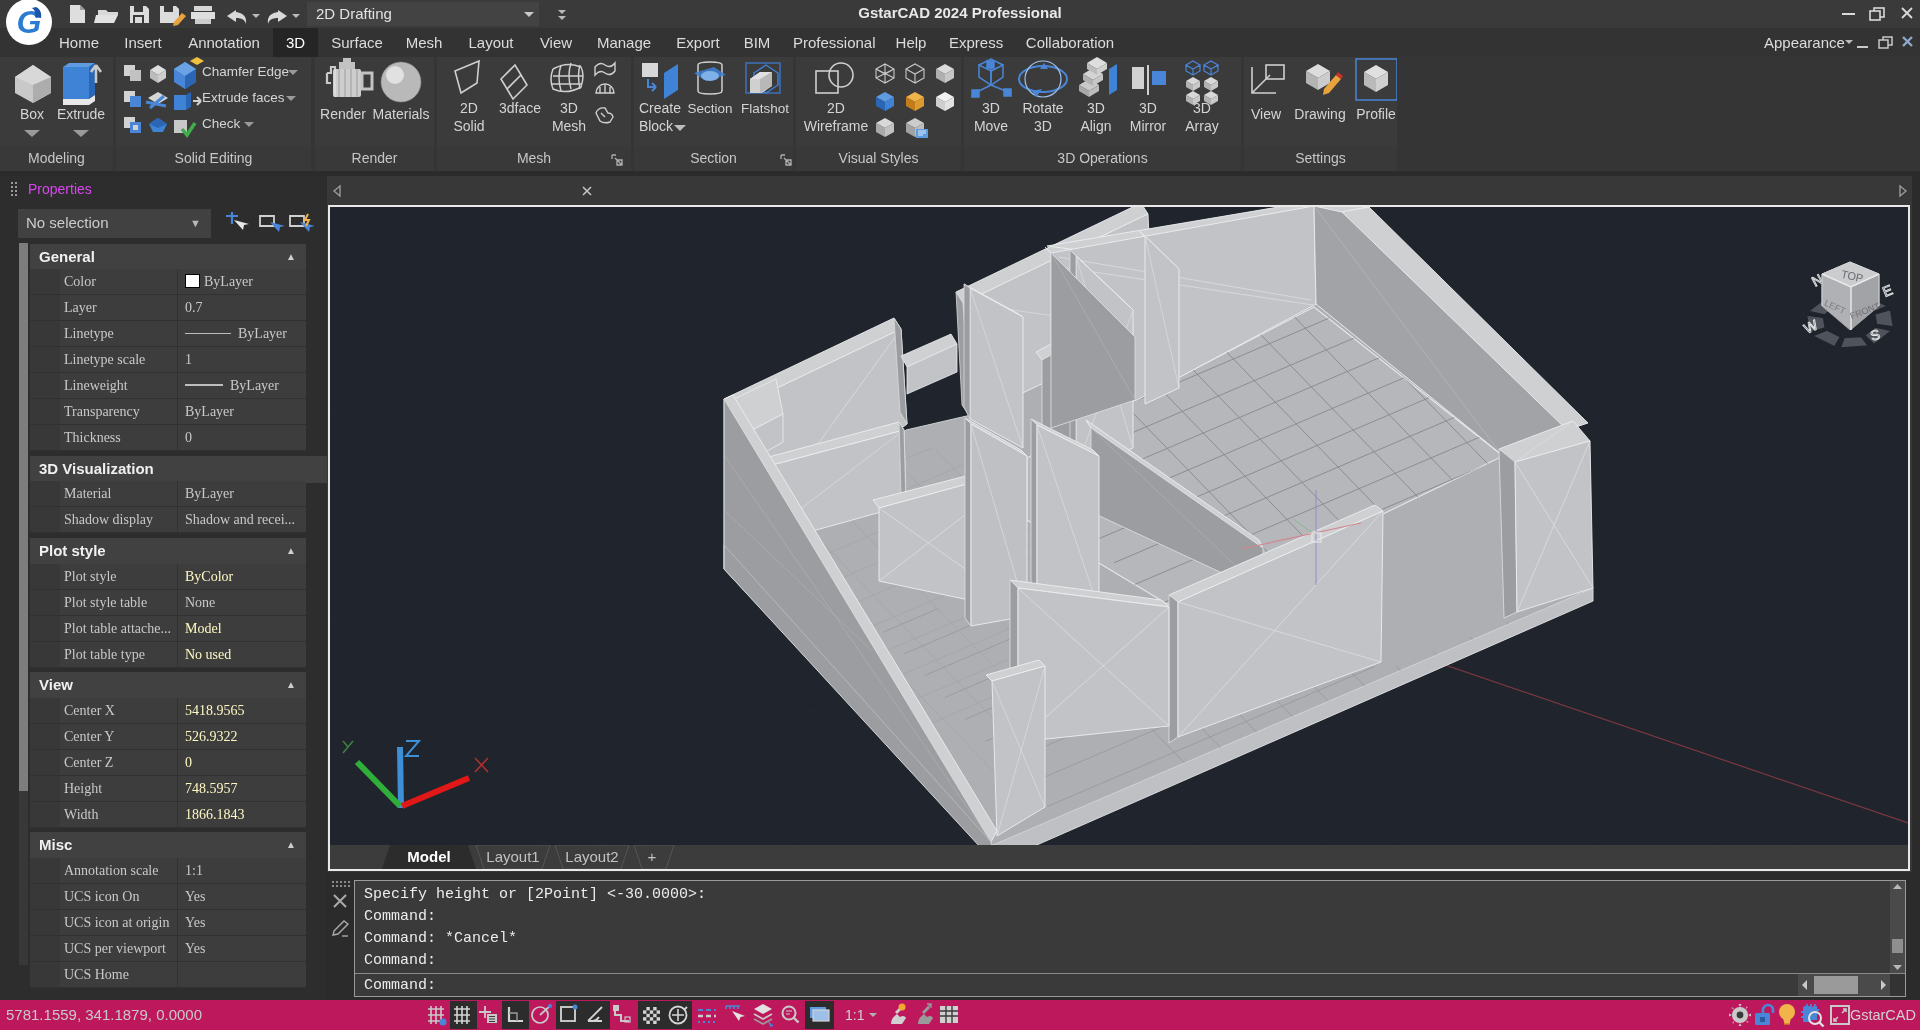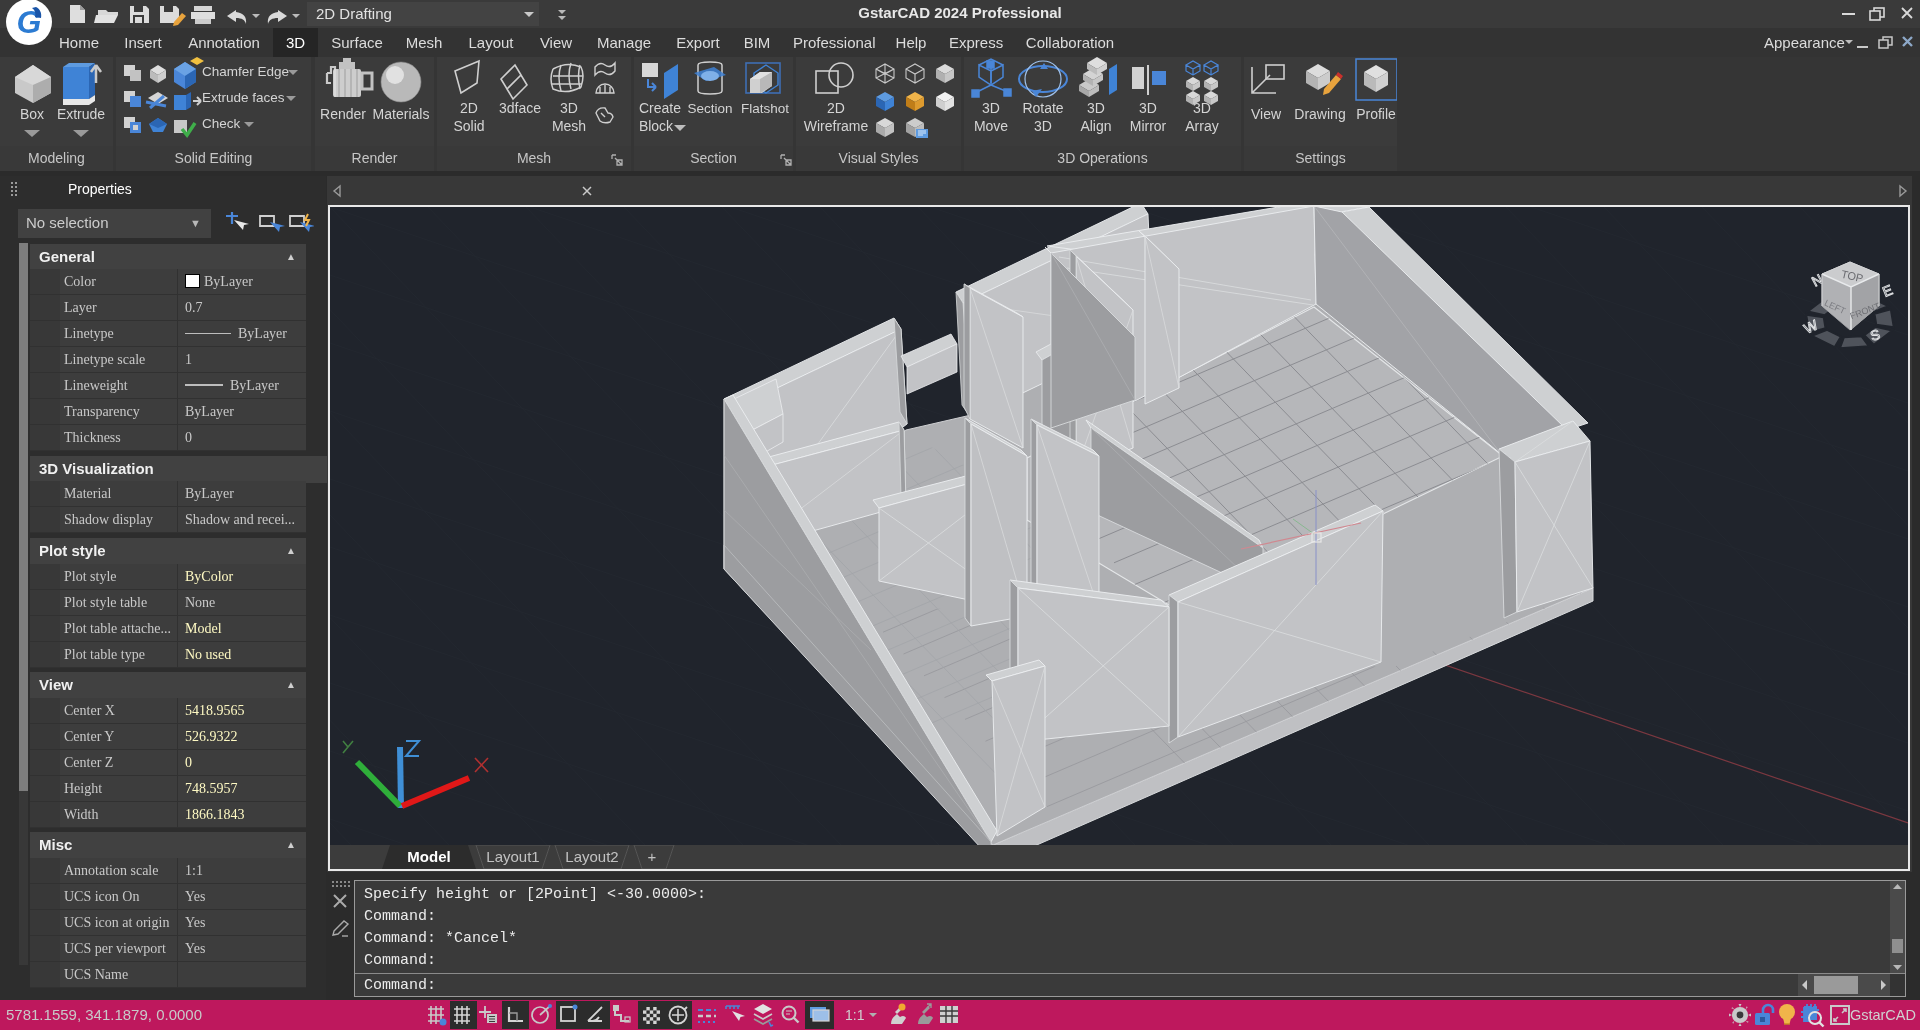--- a/index.html
+++ b/index.html
@@ -19,21 +19,21 @@
 
 
 #ribbon { position:absolute; left:0; top:57px; width:1920px; height:114px; background:#353535; }
 .rpanel { position:absolute; top:0; height:114px; background:#3b3b3b; }
 .rlabel { position:absolute; bottom:0; left:0; right:0; height:25px; line-height:24px; text-align:center;
   color:#c6c6c6; font-size:14px; background:#393939; }
 #belowribbon { position:absolute; left:0; top:171px; width:1920px; height:5px; background:#2b2b2b; }
 
 
 #palette { position:absolute; left:0; top:176px; width:326px; height:824px; background:#2d2d2d; }
-#palhead { position:absolute; left:0; top:0; width:326px; height:27px; color:#ffffff; font-size:14px; line-height:26px;padding-left:40px; }
+#palhead { position:absolute; left:0; top:0; width:326px; height:27px; color:#d946ef; font-size:14px; line-height:26px; }
 #noselbox { position:absolute; left:18px; top:33px; width:193px; height:29px; background:#414141; color:#cccccc;
   font-size:15px; line-height:28px; padding-left:8px; }
 .prow { position:absolute; left:30px; width:276px; height:26px;font-family:Liberation Serif, serif; }
 .pgut { position:absolute; left:0; top:0; width:30px; height:26px; background:#383838; border-bottom:1px solid #313131; }
 .plab { position:absolute; left:30px; top:0; width:118px; height:26px; background:#3d3d3d; border-bottom:1px solid #313131;
   border-right:1px solid #313131; color:#c9c9c9; font-size:14px; line-height:25px; padding-left:4px;
   white-space:nowrap; overflow:hidden; }
 .pval { position:absolute; left:148px; top:0; width:128px; height:26px; background:#3d3d3d; border-bottom:1px solid #313131;
   color:#c9c9c9; font-size:14px; line-height:25px; padding-left:7px; white-space:nowrap; overflow:hidden; }
 .pval.ro { color:#fef9c3; }
@@ -548,21 +548,21 @@
         <div class="plab">UCS icon at origin</div>
         <div class="pval">Yes</div>
       </div>
     <div class="prow" style="top:760px">
         <div class="pgut"></div>
         <div class="plab">UCS per viewport</div>
         <div class="pval">Yes</div>
       </div>
     <div class="prow" style="top:786px">
         <div class="pgut"></div>
-        <div class="plab">UCS Name</div>
+        <div class="plab">UCS Home</div>
         <div class="pval"></div>
       </div>
   </div>
   <div id="vp">
     <div id="tabbar">
       <svg class="abs" style="left:4px;top:8px" width="12" height="14" viewBox="0 0 12 14">
           <path d="M9 2 L3 7 L9 12 Z" fill="none" stroke="#9a9a9a" stroke-width="1.4"></path>
         </svg>
       <div class="dwgtab" style="left:19px;width:110px;background:#4a4a4a;border-radius:9px 9px 0 0;text-align:center;font-size:14.5px">Drawing1.dwg</div>
       <div class="dwgtab" style="left:129px;width:156px;background:#303030;color:#ffffff;font-weight:bold;text-align:left;padding-left:36px;font-size:11px">Drawing2.dwg</div>

